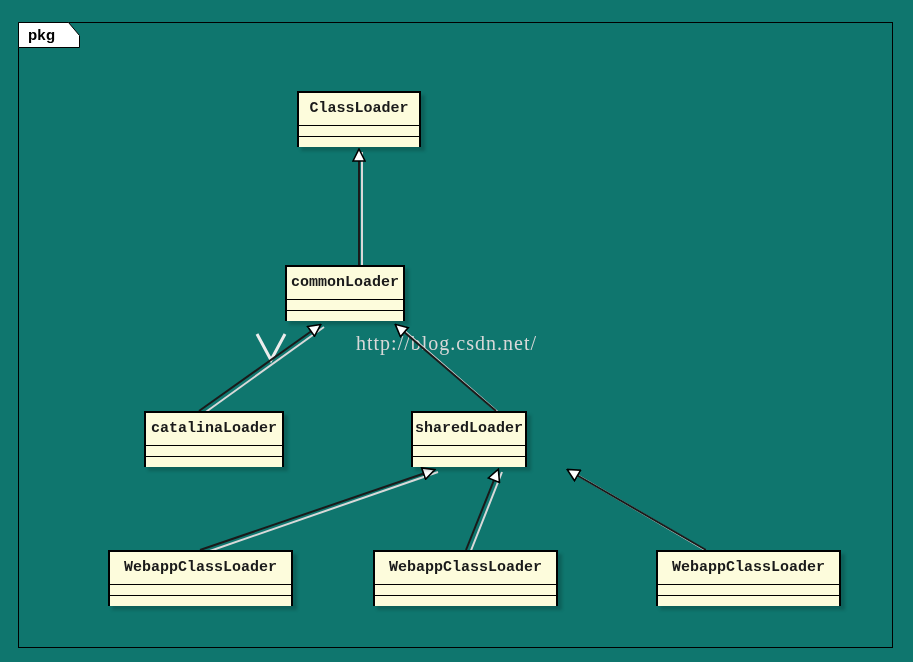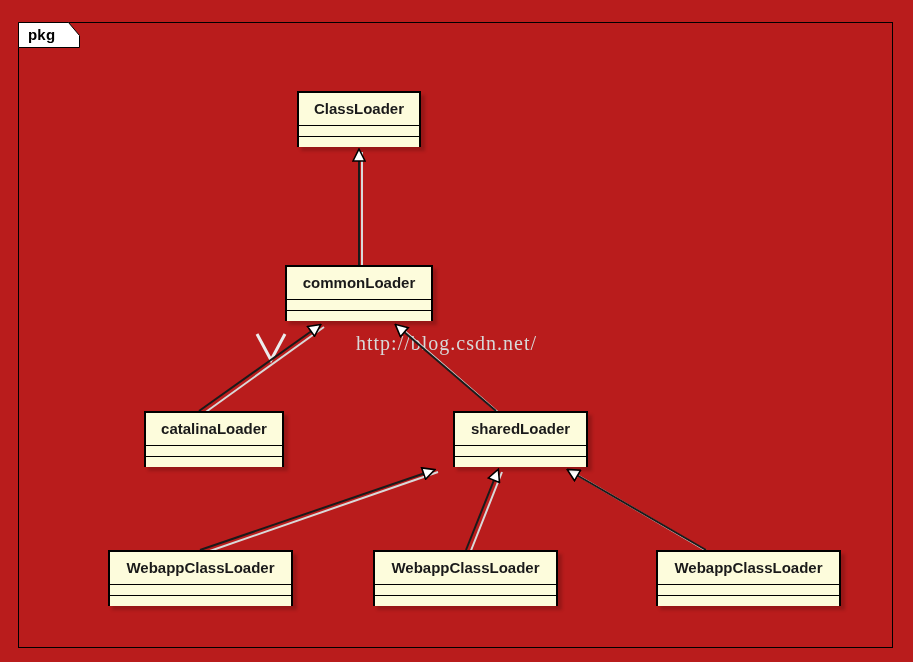--- a/index.html
+++ b/index.html
@@ -7,21 +7,21 @@
     padding: 0;
     background: #ffffff;
   }
   body {
     font-family: "Liberation Sans", sans-serif;
   }
   #canvas {
     position: relative;
     width: 913px;
     height: 662px;
-    background: #b91c1c;
+    background: #0f766e;
     overflow: hidden;
   }
   
   #pkg-frame {
     position: absolute;
     left: 18px;
     top: 22px;
     width: 875px;
     height: 626px;
     box-sizing: border-box;
@@ -57,20 +57,21 @@
   }
   .uml-title {
     font-size: 15px;
     font-weight: bold;
     color: #1a1a1a;
     text-align: center;
     line-height: 32px;
     height: 32px;
     white-space: nowrap;
     overflow: hidden;
+    font-family: Liberation Mono, monospace;
   }
   .uml-sep {
     height: 1px;
     background: #000000;
     width: 100%;
   }
   .uml-compartment {
     height: 10px;
     background: #fdfcdc;
   }
@@ -155,37 +156,37 @@
   <div id="watermark">http://blog.csdn.net/</div>
 
   <div class="uml-class" style="left:297px; top:91px; width:124px; height:56px;">
     <div class="uml-title">ClassLoader</div>
     <div class="uml-sep"></div>
     <div class="uml-compartment"></div>
     <div class="uml-sep"></div>
     <div class="uml-compartment"></div>
   </div>
 
-  <div class="uml-class" style="left:285px; top:265px; width:148px; height:56px;">
+  <div class="uml-class" style="left:285px; top:265px; width:120px; height:56px;">
     <div class="uml-title">commonLoader</div>
     <div class="uml-sep"></div>
     <div class="uml-compartment"></div>
     <div class="uml-sep"></div>
     <div class="uml-compartment"></div>
   </div>
 
   <div class="uml-class" style="left:144px; top:411px; width:140px; height:56px;">
     <div class="uml-title">catalinaLoader</div>
     <div class="uml-sep"></div>
     <div class="uml-compartment"></div>
     <div class="uml-sep"></div>
     <div class="uml-compartment"></div>
   </div>
 
-  <div class="uml-class" style="left:453px; top:411px; width:135px; height:56px;">
+  <div class="uml-class" style="left:411px; top:411px; width:116px; height:56px;">
     <div class="uml-title">sharedLoader</div>
     <div class="uml-sep"></div>
     <div class="uml-compartment"></div>
     <div class="uml-sep"></div>
     <div class="uml-compartment"></div>
   </div>
 
   <div class="uml-class" style="left:108px; top:550px; width:185px; height:56px;">
     <div class="uml-title">WebappClassLoader</div>
     <div class="uml-sep"></div>

